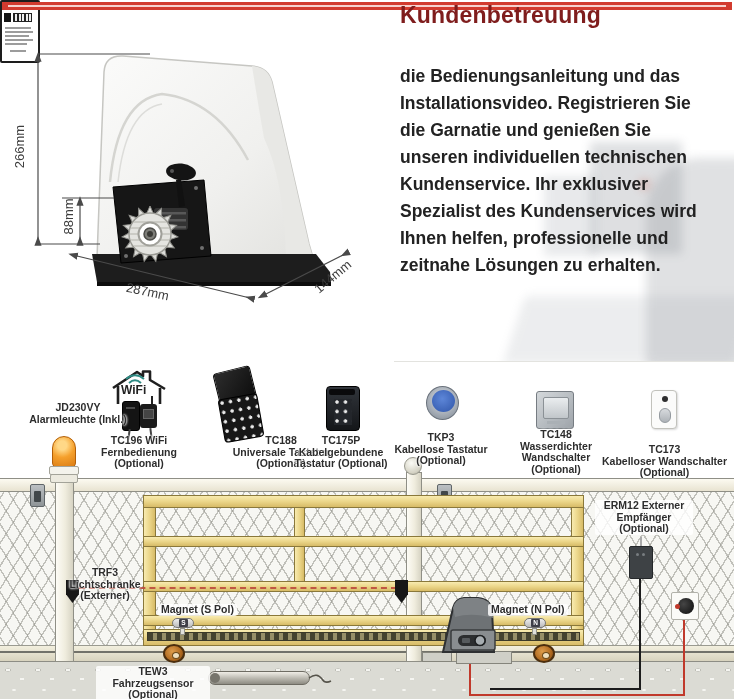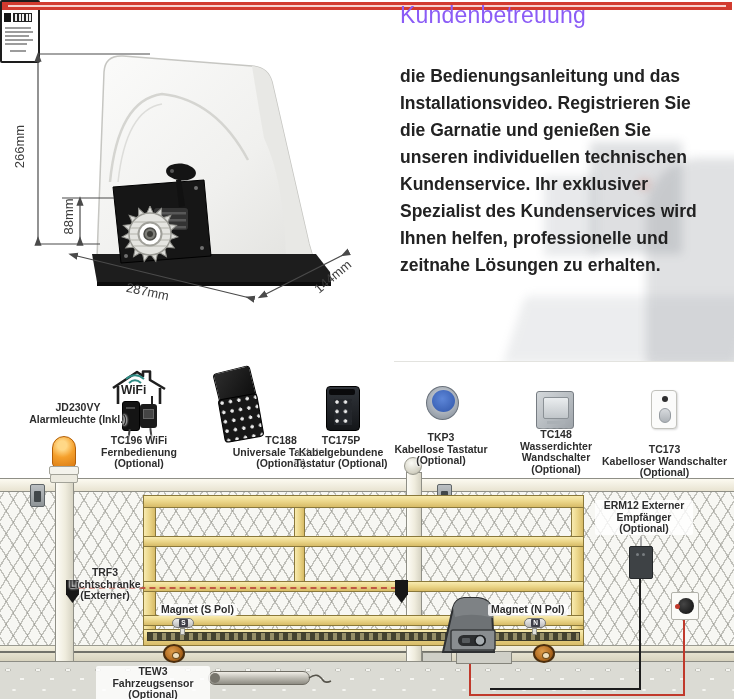--- a/index.html
+++ b/index.html
@@ -1,20 +1,20 @@
 <!DOCTYPE html>
 <html><head>
 <meta charset="utf-8">
 <style>
   html,body{margin:0;padding:0;}
   .screen{position:relative;width:734px;height:699px;background:#ffffff;overflow:hidden;
           font-family:"Liberation Sans",sans-serif;}
   .abs{position:absolute;}
   
-  .cc-title{left:400px;top:2px;font-size:23px;font-weight:400;color:#8b5cf6;letter-spacing:.2px;z-index:3;}
+  .cc-title{left:400px;top:2px;font-size:23px;font-weight:700;color:#7f1d1d;letter-spacing:.2px;z-index:3;}
   .cc-par{left:400px;top:63px;width:306px;z-index:3;}
   .cc-line{font-size:17.5px;line-height:27px;font-weight:600;color:#222;white-space:nowrap;}
   .photo-bg{left:394px;top:46px;width:340px;height:315px;overflow:hidden;border-bottom:1px solid #e3e3df;z-index:1;}
   .ph{position:absolute;filter:blur(5px);}
   .ph-monitor{left:196px;top:96px;width:92px;height:112px;background:#5d6670;opacity:.20;}
   .ph-monitor2{left:150px;top:130px;width:52px;height:80px;background:#6b7480;opacity:.15;}
   .ph-person{left:252px;top:112px;width:130px;height:210px;background:#868b92;opacity:.25;border-radius:55px 40px 8px 8px;}
   .ph-desk{left:120px;top:250px;width:230px;height:68px;background:#9aa0a8;opacity:.18;transform:skewX(-18deg);}
   .ph-dot{left:246px;top:134px;width:9px;height:9px;background:#c24a3a;opacity:.35;border-radius:2px;}
   

